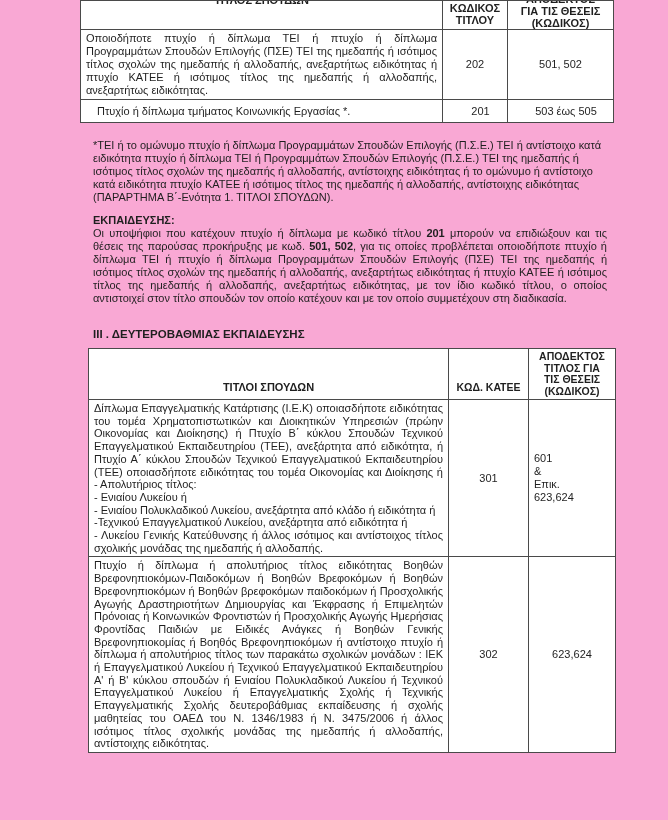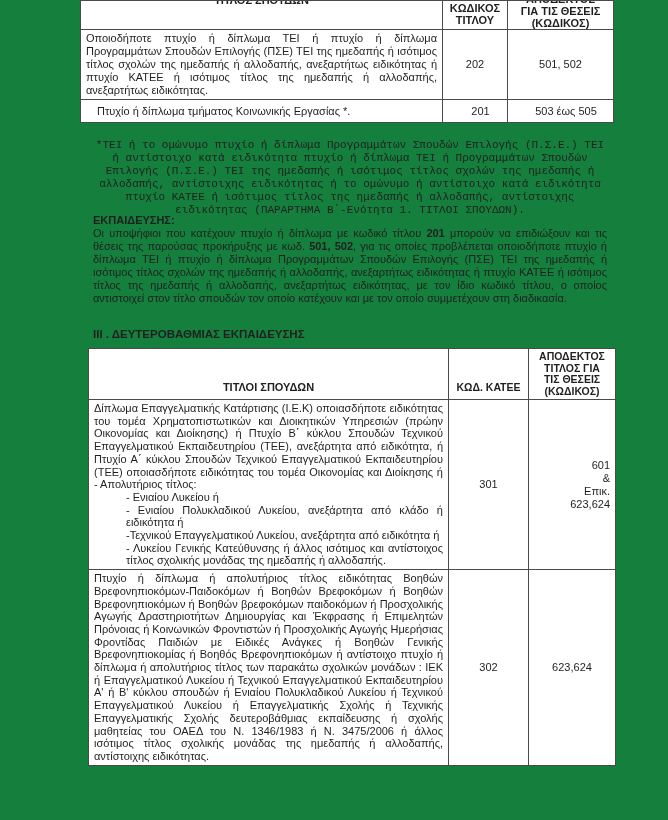--- a/index.html
+++ b/index.html
@@ -1,50 +1,50 @@
 <!DOCTYPE html>
 <html><head>
 <meta charset="utf-8">
 <style>
   html,body{margin:0;padding:0;background:#ffffff;}
   .page{
     position:relative;width:668px;height:820px;overflow:hidden;
-    background:#15803d;color:#1f1f1f;
+    background:#f9a8d4;color:#1f1f1f;
     font-family:"Liberation Sans","DejaVu Sans",sans-serif;
     font-size:11px;line-height:13px;
   }
   table.doc{border-collapse:collapse;table-layout:fixed;background:#fff;}
   table.doc td{border:1.5px solid #4a4a4a;padding:2px 5px;vertical-align:top;overflow:hidden;}
   
   .t1{position:absolute;left:80px;top:0;width:533px;}
   .t1 td.hd{padding:0 3px;vertical-align:top;}
   .t1 .clip{height:28px;overflow:hidden;}
   .hdr-line{font-weight:bold;text-align:center;white-space:nowrap;line-height:12px;}
   .off-title{margin-top:-7px;}
   .off-code{margin-top:1px;}
   .off-acc{margin-top:-8px;}
   .just{text-align:justify;}
   .ctr{text-align:center;vertical-align:middle !important;}
   .t1 .row-tall td{height:64px;}
   .t1 .row-short td{height:18px;vertical-align:middle;padding-left:16px;}
   
-  .footnote{position:absolute;left:93px;top:139px;width:514px;text-align:center;font-family:Liberation Mono, monospace;}
+  .footnote{position:absolute;left:93px;top:139px;width:514px;text-align:left;}
   .remark-label{position:absolute;left:93px;top:214px;width:514px;font-weight:bold;}
   .remark-body{position:absolute;left:93px;top:227px;width:514px;text-align:justify;}
   .remark-body b{font-weight:bold;}
   .sec-heading{position:absolute;left:93px;top:328px;width:514px;font-weight:bold;font-size:11.5px;}
   
   .t2{position:absolute;left:88px;top:348px;width:527px;line-height:12.7px;}
   .t2 td.hd{vertical-align:middle;padding:2px 3px;}
   .t2 .hdr-line{line-height:11.5px;font-size:10.5px;}
   .t2 .hdr-one{font-weight:bold;text-align:center;font-size:10.5px;white-space:nowrap;margin-top:26px;}
   .t2 .row1 td{height:152px;}
   .t2 .row2 td{height:186px;}
-  .acc-line{text-align:right;line-height:13px;}
-  .bullets div{text-align:justify;margin-left:32px;}
+  .acc-line{text-align:left;line-height:13px;}
+  .bullets div{text-align:justify;}
 </style>
 </head>
 <body>
 
 <div class="page">
 
   <table class="doc t1">
     <colgroup>
         <col style="width:362px">
         <col style="width:65px">

